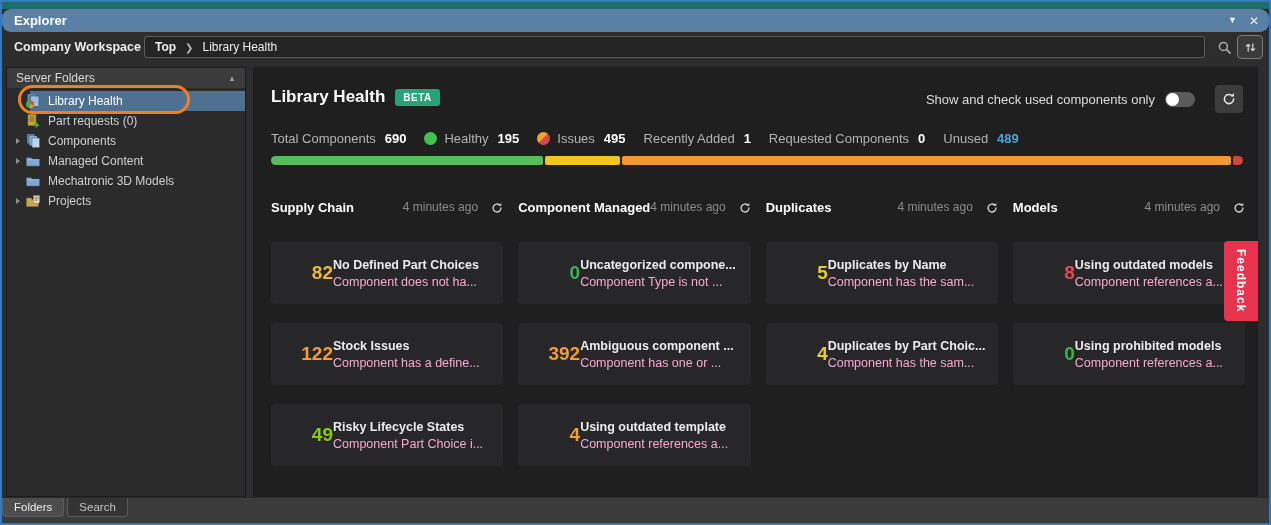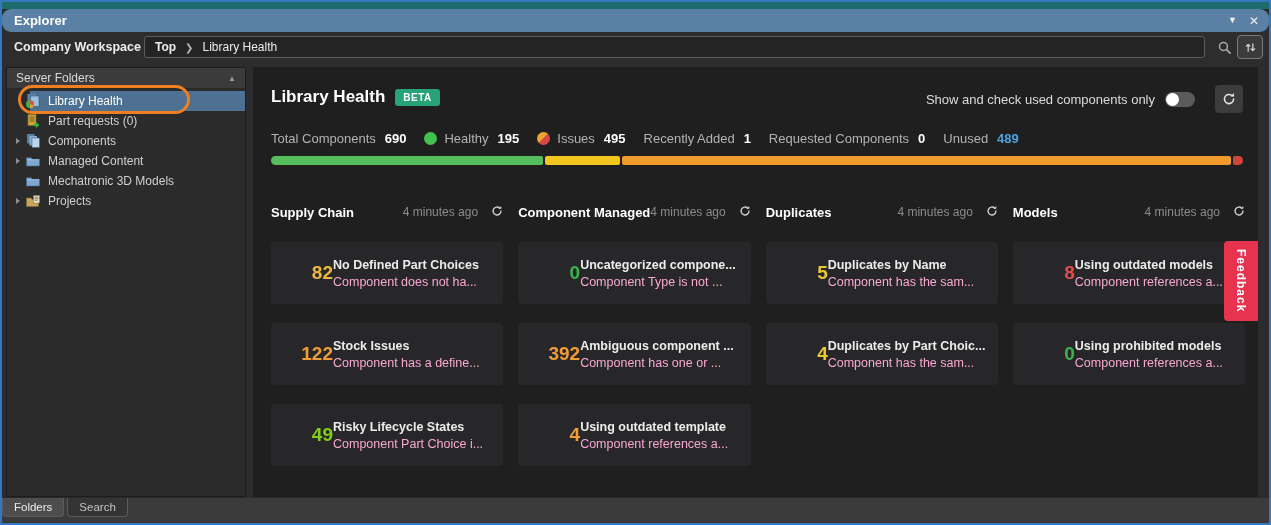--- a/index.html
+++ b/index.html
@@ -64,21 +64,21 @@
   .stat-dot { width:13px; height:13px; border-radius:50%; flex:0 0 auto; }
   .stat-label { color:#b3b3b3; }
   .stat-value { color:#fff; font-weight:bold; margin-left:2px; }
 
   .mp-progress { position:absolute; left:18px; right:15px; top:89px; height:9px; display:flex; gap:2px; }
   .seg { height:9px; border-radius:2px; }
   .seg:first-child { border-radius:5px 2px 2px 5px; }
   .seg:last-child { border-radius:2px 5px 5px 2px; }
 
   .mp-columns { position:absolute; left:18px; right:13px; top:133px; bottom:0; display:grid; grid-template-columns:repeat(4,1fr); column-gap:15px; align-content:start; }
-  .col-head { height:24px; display:flex; align-items:center; }
+  .col-head { height:24px; display:flex; align-items:flex-start; }
   .col-title { font-size:13px; font-weight:bold; color:#fff; white-space:nowrap; }
   .col-updated { margin-left:auto; font-size:12px; color:#8b8b8b; white-space:nowrap; }
   .col-refresh { margin-left:13px; color:#cfcfcf; flex:0 0 auto; }
   .cards { margin-top:18px; display:flex; flex-direction:column; gap:19px; }
   .card { height:62px; background:#27272a; border-radius:4px; display:flex; align-items:center; overflow:hidden; }
   .card-value { flex:0 0 62px; text-align:right; font-size:19px; font-weight:bold; }
   .card-text { flex:1; min-width:0; padding-right:6px; }
   .card-title { font-size:12.5px; font-weight:bold; color:#ececec; white-space:nowrap; overflow:hidden; }
   .card-desc { font-size:12.5px; color:#f9a8d4; white-space:nowrap; overflow:hidden; margin-top:3px; }
 

